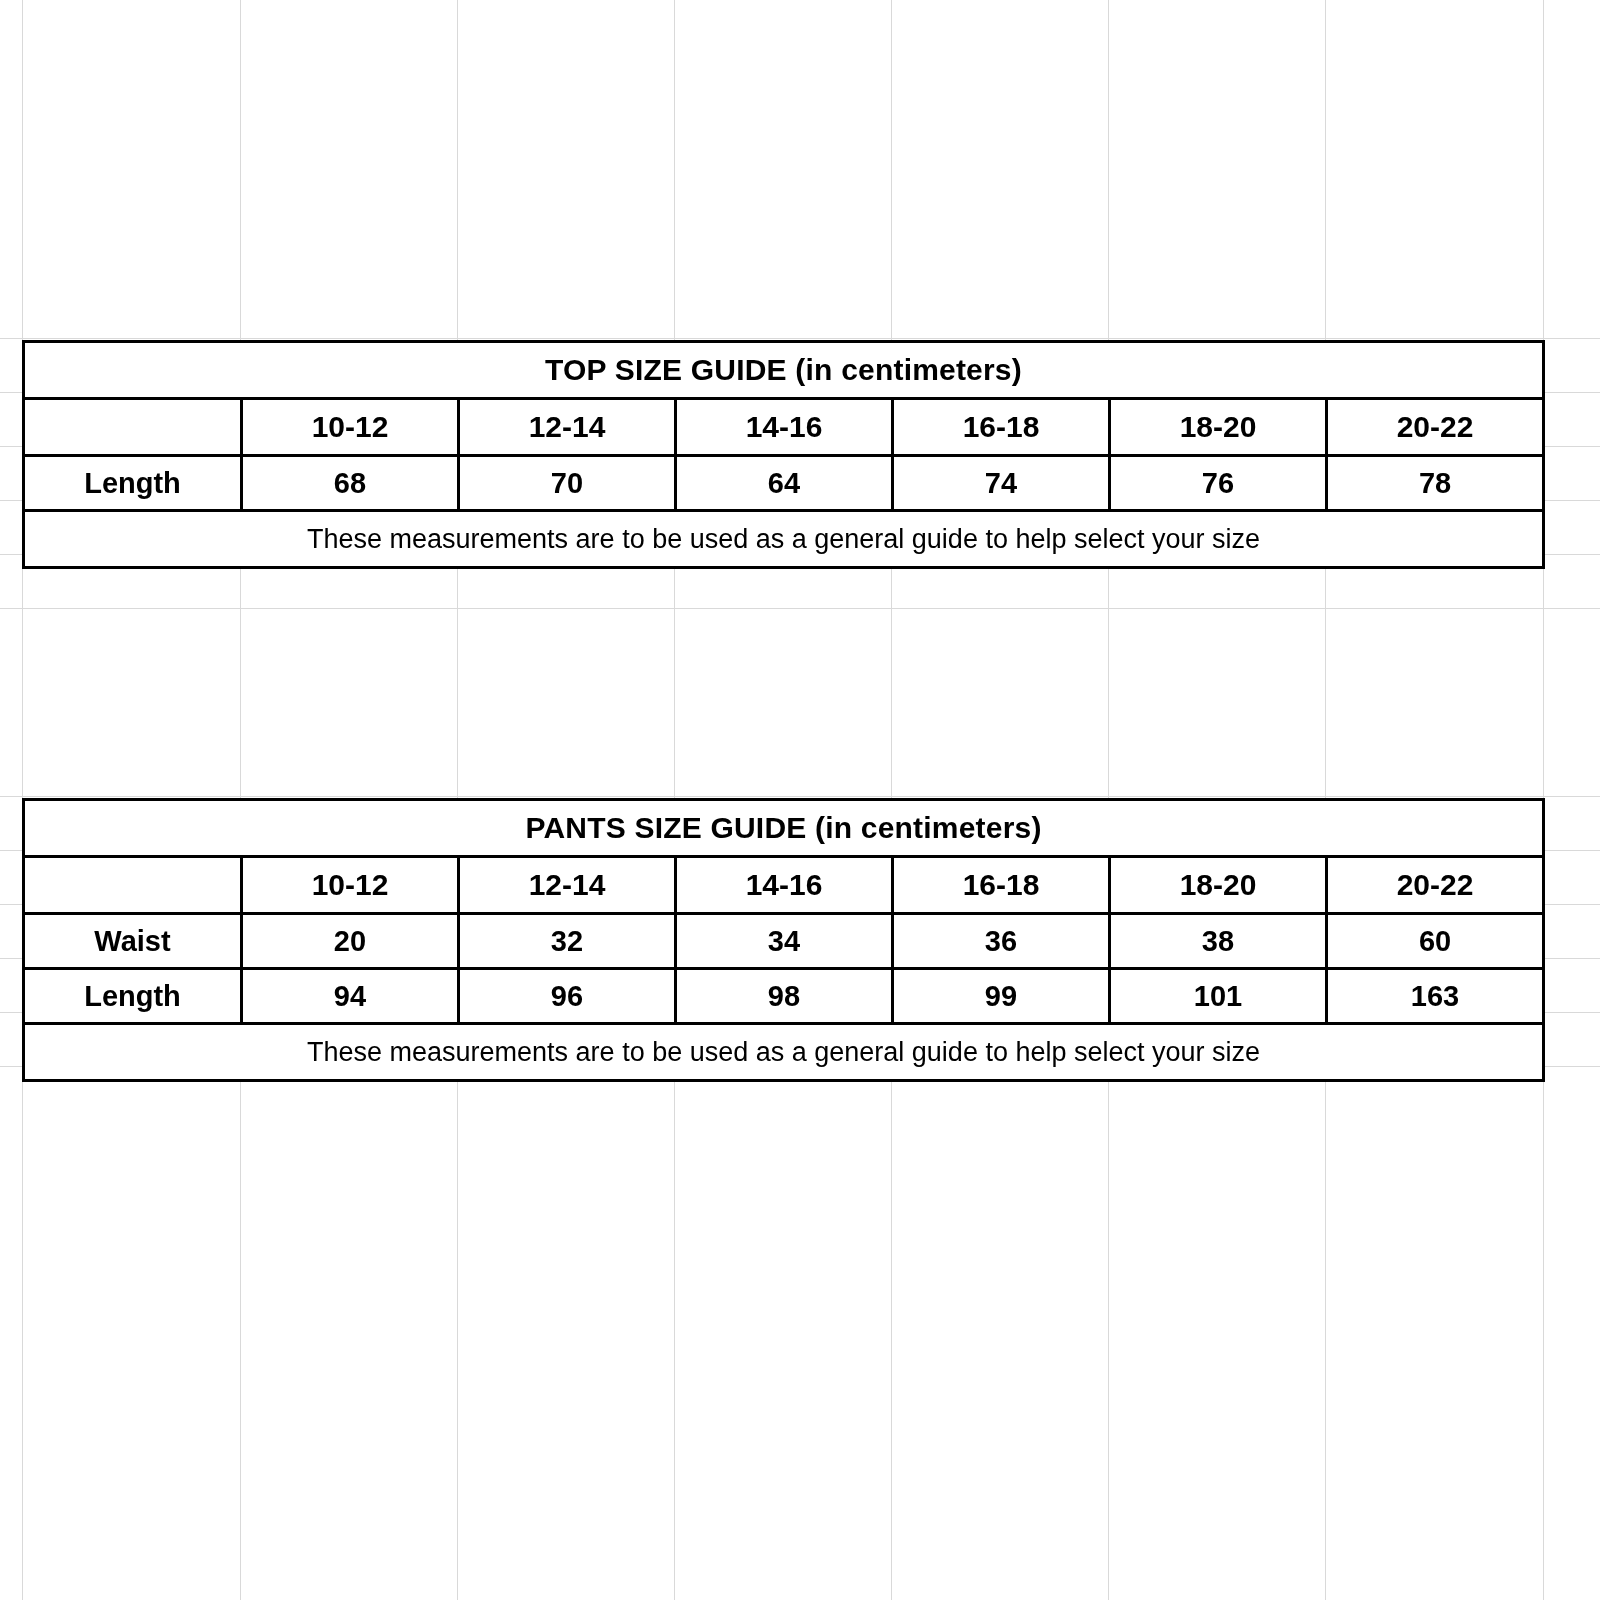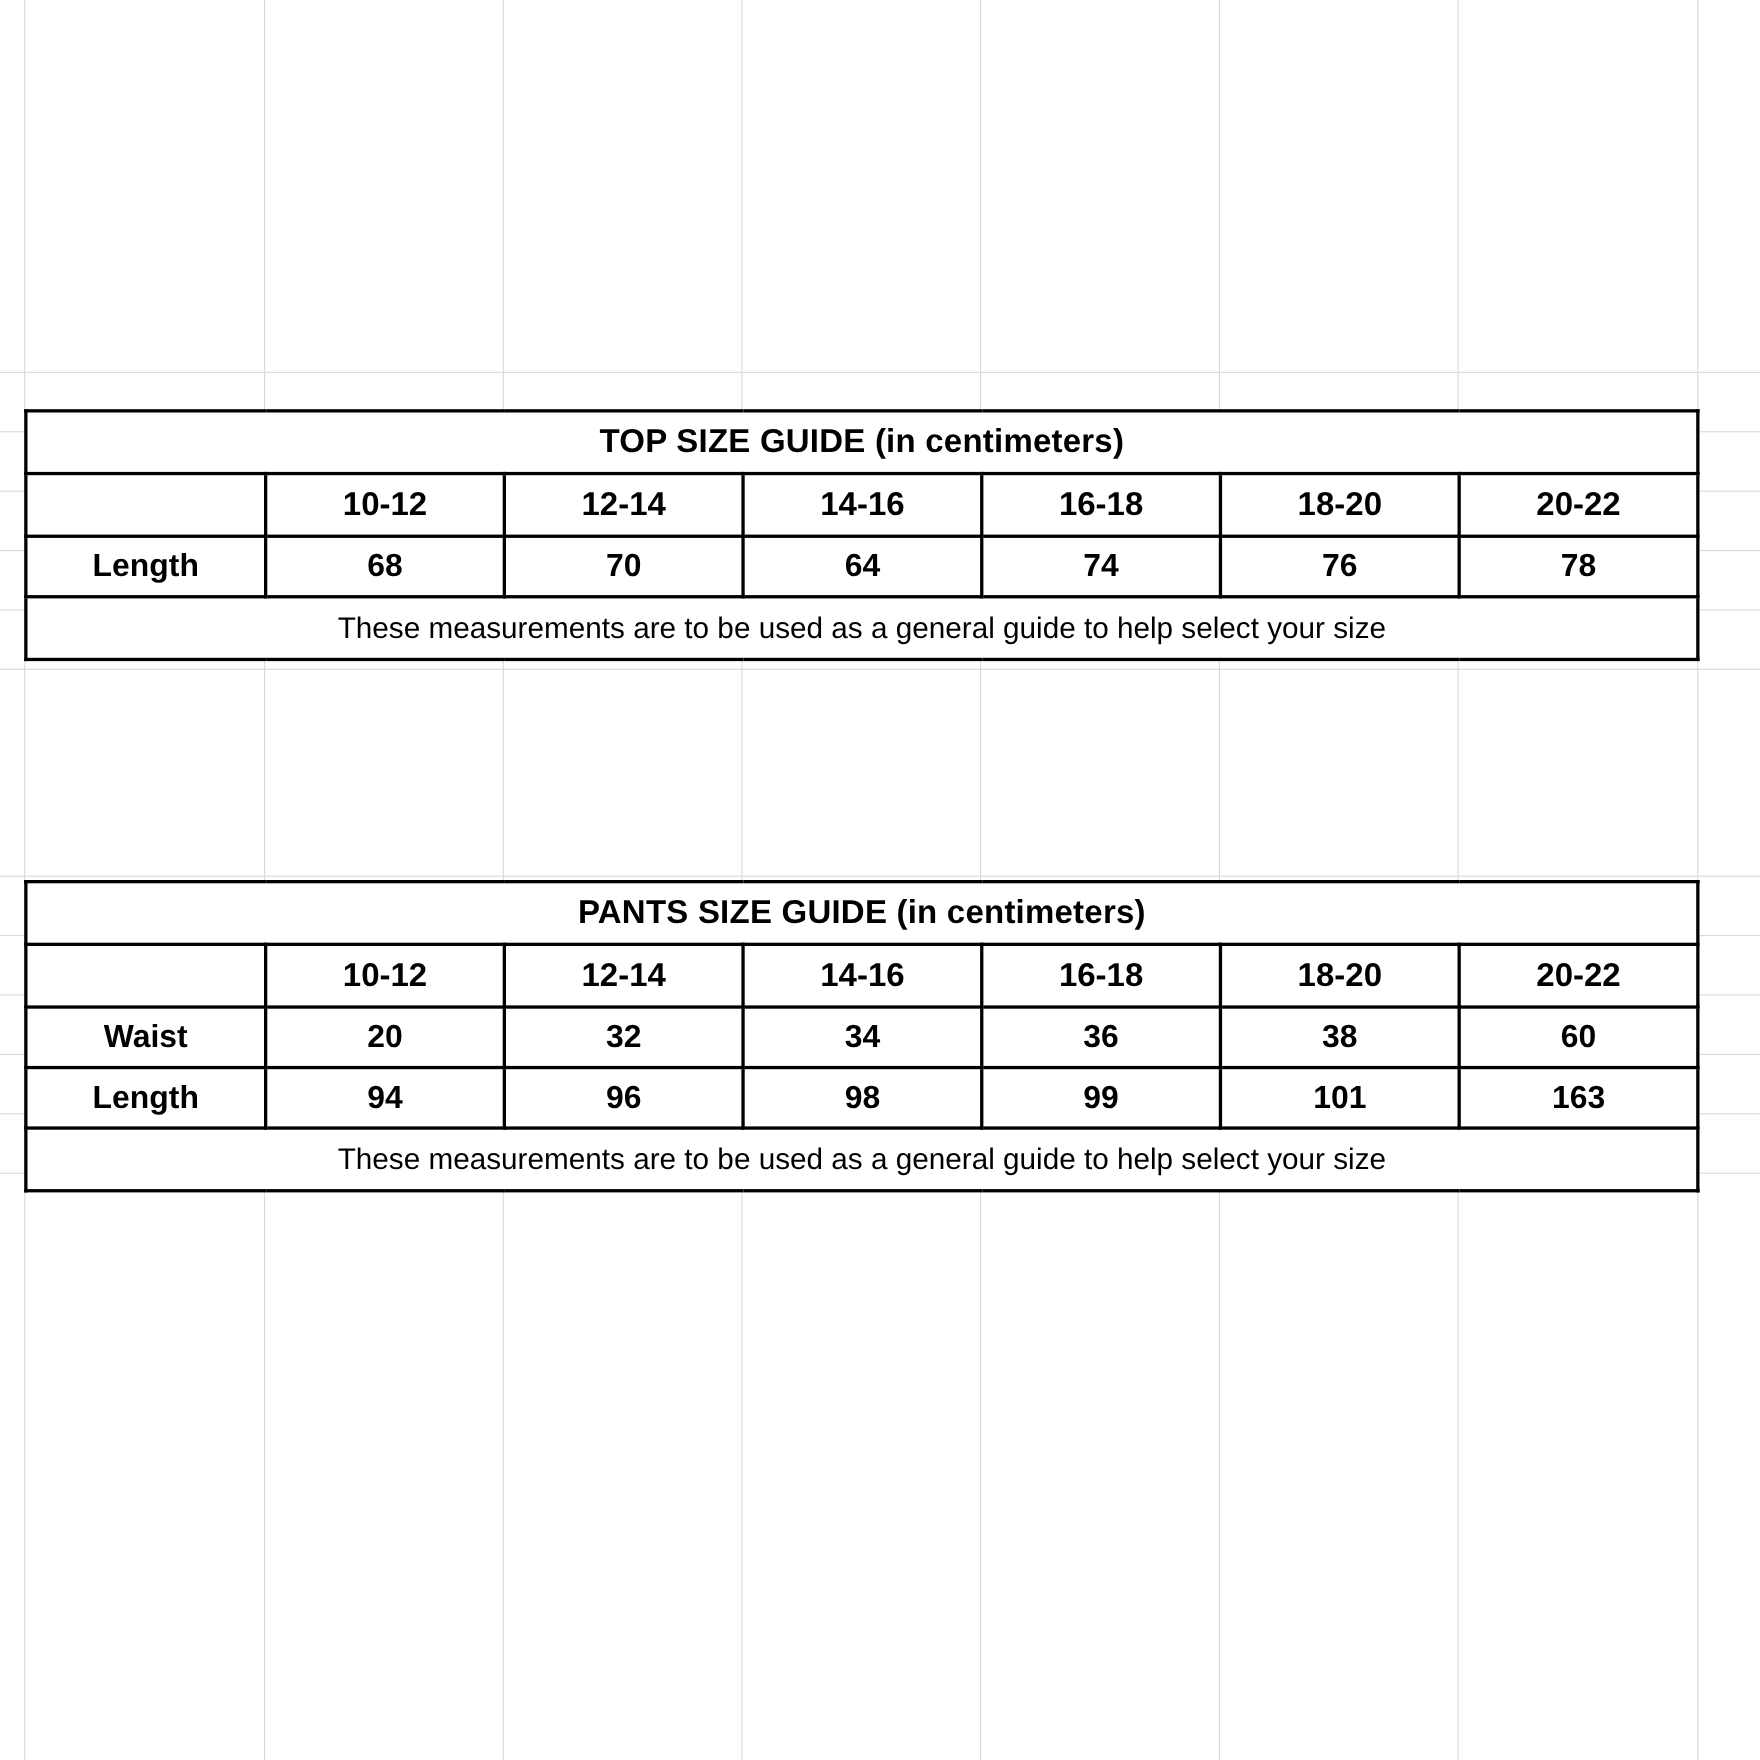--- a/index.html
+++ b/index.html
@@ -41,24 +41,23 @@
   }
 
   .sheet {
     position: absolute;
     left: 22px;
     width: 1344px;
     border: 3px solid #000000;
     border-collapse: collapse;
     background: #ffffff;
     table-layout: fixed;
-    margin-top: 32px;
   }
   #top-size-guide-table { top: 340px; }
-  #pants-size-guide-table { top: 768px; }
+  #pants-size-guide-table { top: 798px; }
 
   .sheet td, .sheet th {
     border: 3px solid #000000;
     text-align: center;
     vertical-align: middle;
     padding: 0;
     background: #ffffff;
   }
 
   .title-cell {

